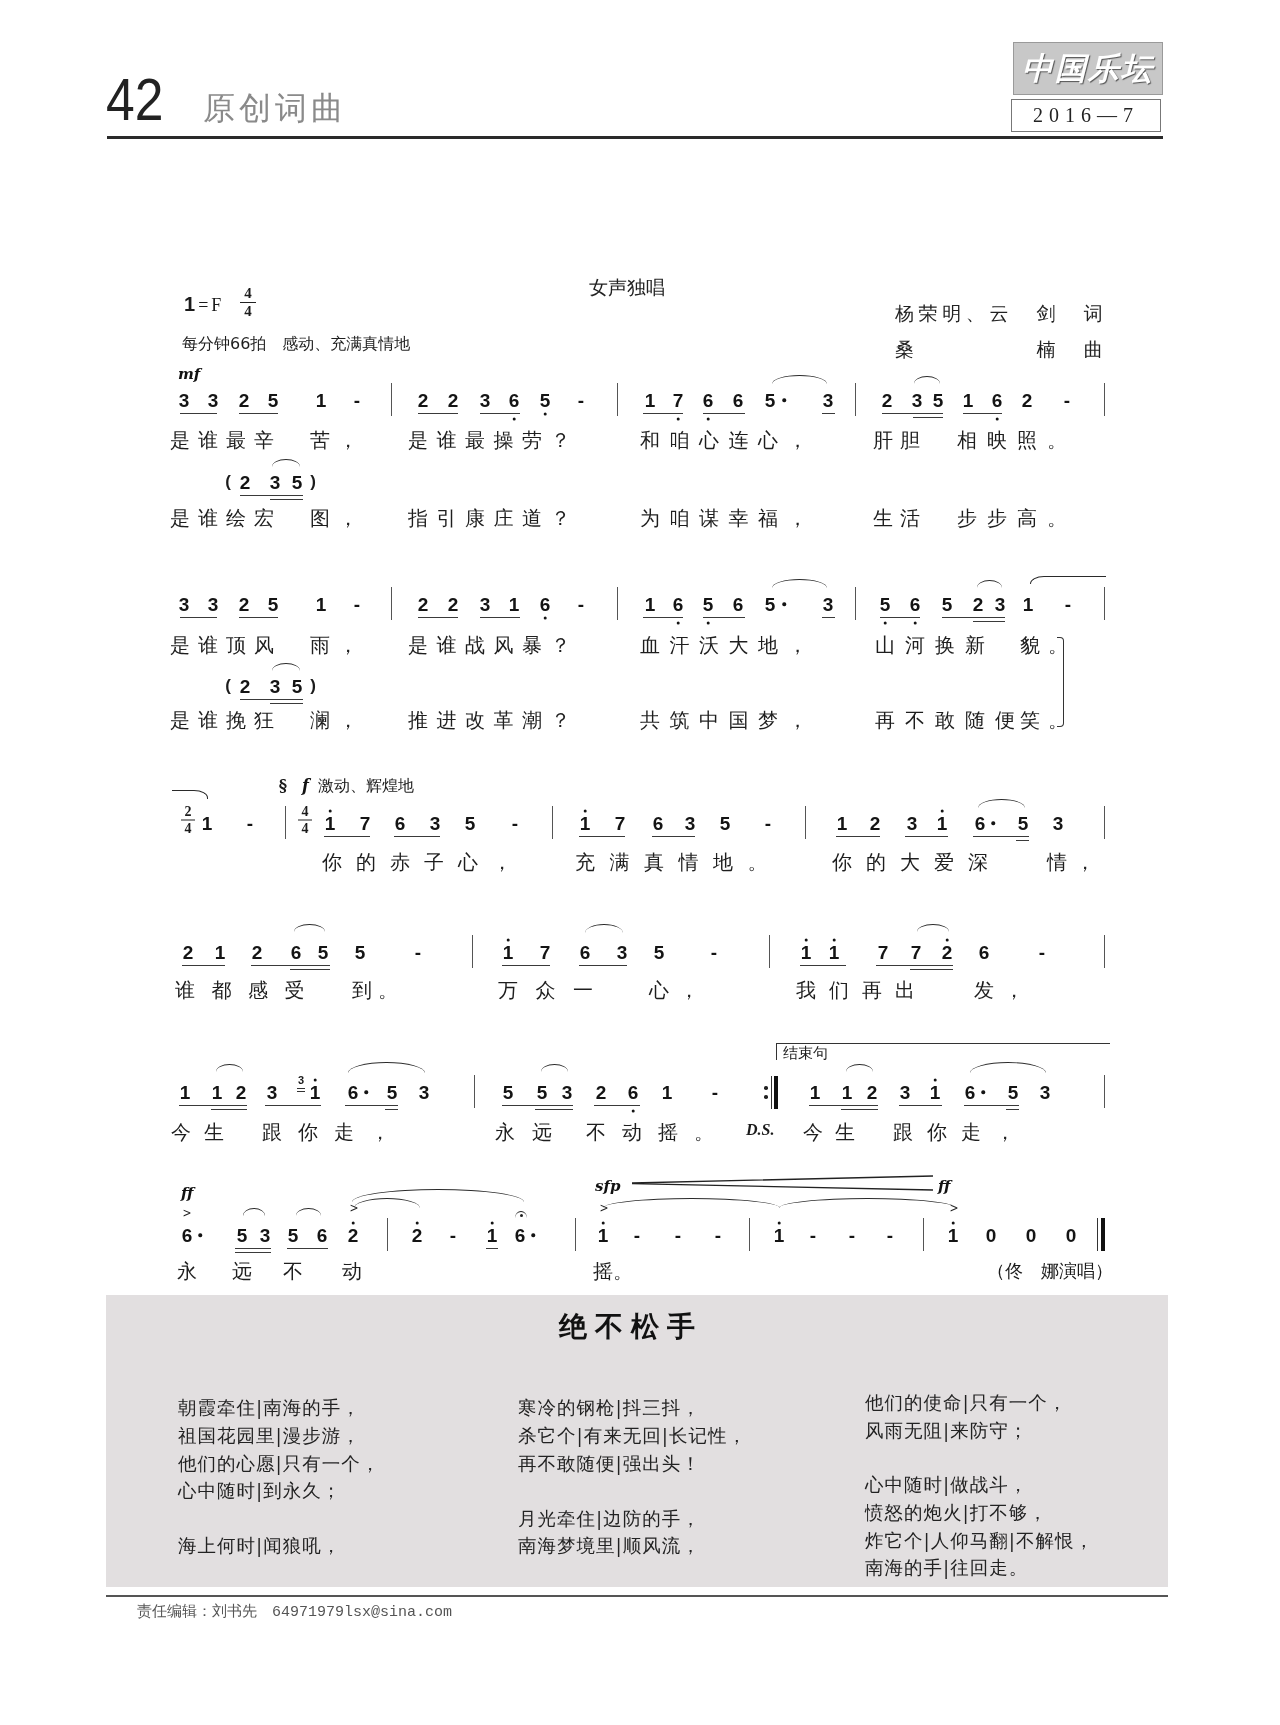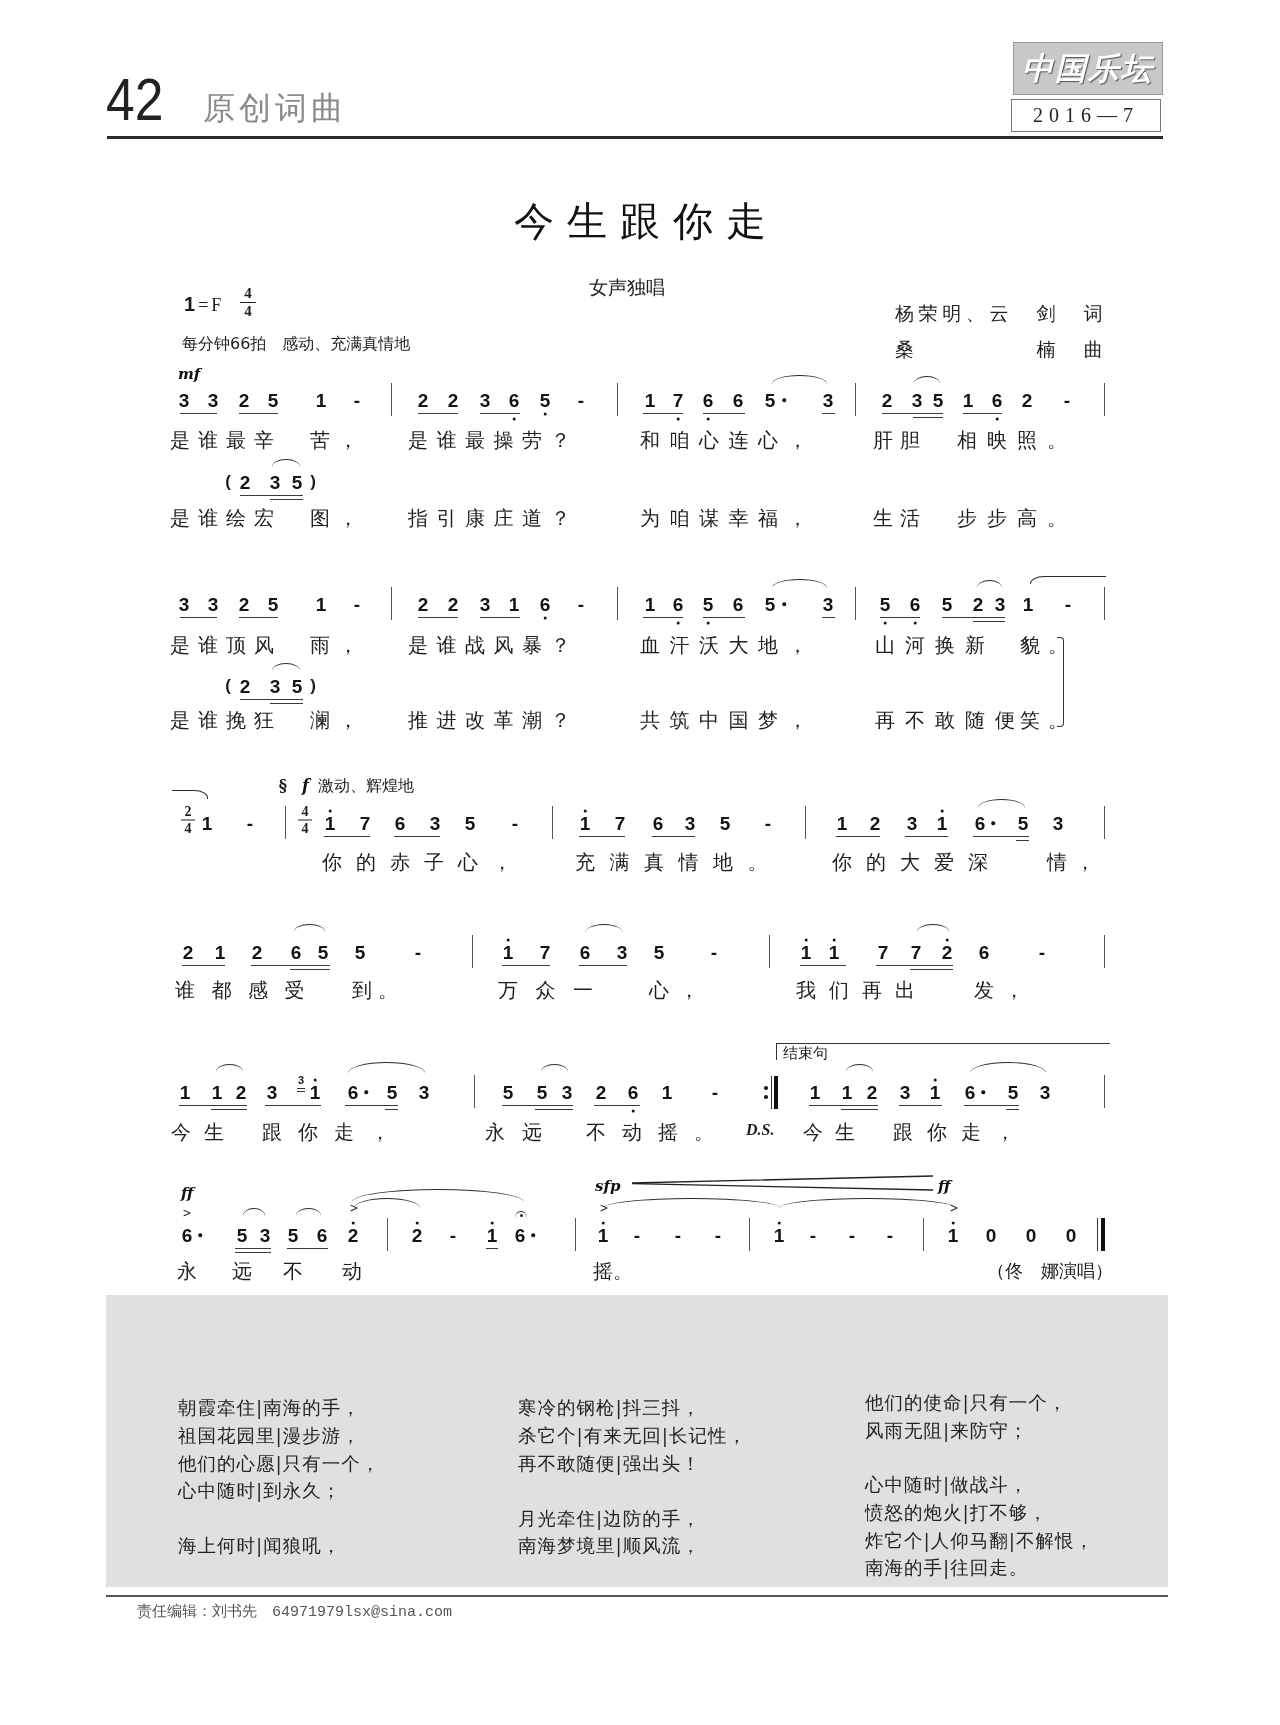--- a/index.html
+++ b/index.html
@@ -73,21 +73,20 @@
 <body>
 
 <div id="page">
 
   <span class="pg-num">42</span>
   <span class="sec">原创词曲</span>
   <div class="logo"><span>中国乐坛</span></div>
   <div class="issue">2016—7</div>
   <div class="hrule"></div>
 
-  <div class="song-title">今生跟你走</div>
   <span class="perf">女声独唱</span>
   <div class="key">
     <span class="k1">1</span><span class="keq">=</span><span class="kf">F</span>
   </div>
   <div class="hts">
     <b>4</b>
     <b>4</b>
   </div>
   <span class="tempo">每分钟66拍　感动、充满真情地</span>
   <span class="credit" style="top:302px">杨荣明、云　剑　词</span>
@@ -380,21 +379,21 @@
     <i class="ul" style="left:899px;top:1105px;width:43px"></i>
     <i class="ul" style="left:964px;top:1105px;width:55px"></i>
     <i class="ul" style="left:1006px;top:1109px;width:13px"></i>
     <i class="arc" style="left:216px;top:1064px;width:27px;height:8px"></i>
     <i class="arc" style="left:348px;top:1062px;width:77px;height:11px"></i>
     <i class="arc" style="left:541px;top:1064px;width:27px;height:8px"></i>
     <i class="arc" style="left:846px;top:1064px;width:27px;height:8px"></i>
     <i class="arc" style="left:970px;top:1062px;width:76px;height:11px"></i>
     <span class="ly" style="left:171px;top:1132px;letter-spacing:13px">今生</span>
     <span class="ly" style="left:262px;top:1132px;letter-spacing:16px">跟你走，</span>
-    <span class="ly" style="left:485px;top:1132px;letter-spacing:17px">永远</span>
+    <span class="ly" style="left:495px;top:1132px;letter-spacing:17px">永远</span>
     <span class="ly" style="left:586px;top:1132px;letter-spacing:16px">不动摇。</span>
     <span class="ds" style="left:746px;top:1130px">D.S.</span>
     <span class="ly" style="left:803px;top:1132px;letter-spacing:12px">今生</span>
     <span class="ly" style="left:893px;top:1132px;letter-spacing:14px">跟你走，</span>
   </div>
 
   <div>
     <span class="dyn" style="left:181px;top:1193px;font-size:15px">ff</span>
     <span class="dyn" style="left:595px;top:1186px;font-size:15px">sfp</span>
     <svg class="hairpin" style="left:630px;top:1174px" width="306" height="18">
@@ -448,20 +447,21 @@
     <i class="ul" style="left:486px;top:1248px;width:12px"></i>
     <span class="ly" style="left:177px;top:1271px">永</span>
     <span class="ly" style="left:232px;top:1271px">远</span>
     <span class="ly" style="left:283px;top:1271px">不</span>
     <span class="ly" style="left:342px;top:1271px">动</span>
     <span class="ly" style="left:593px;top:1271px">摇。</span>
     <span class="performer">（佟　娜演唱）</span>
   </div>
 
   <div class="poem-box"></div>
+  <div class="poem-title">绝不松手</div>
 
   <span class="pl" style="left:178px;top:1408px">朝霞牵住|南海的手，</span>
   <span class="pl" style="left:178px;top:1436px">祖国花园里|漫步游，</span>
   <span class="pl" style="left:178px;top:1464px">他们的心愿|只有一个，</span>
   <span class="pl" style="left:178px;top:1491px">心中随时|到永久；</span>
   <span class="pl" style="left:178px;top:1546px">海上何时|闻狼吼，</span>
 
   <span class="pl" style="left:518px;top:1408px">寒冷的钢枪|抖三抖，</span>
   <span class="pl" style="left:518px;top:1436px">杀它个|有来无回|长记性，</span>
   <span class="pl" style="left:518px;top:1464px">再不敢随便|强出头！</span>

